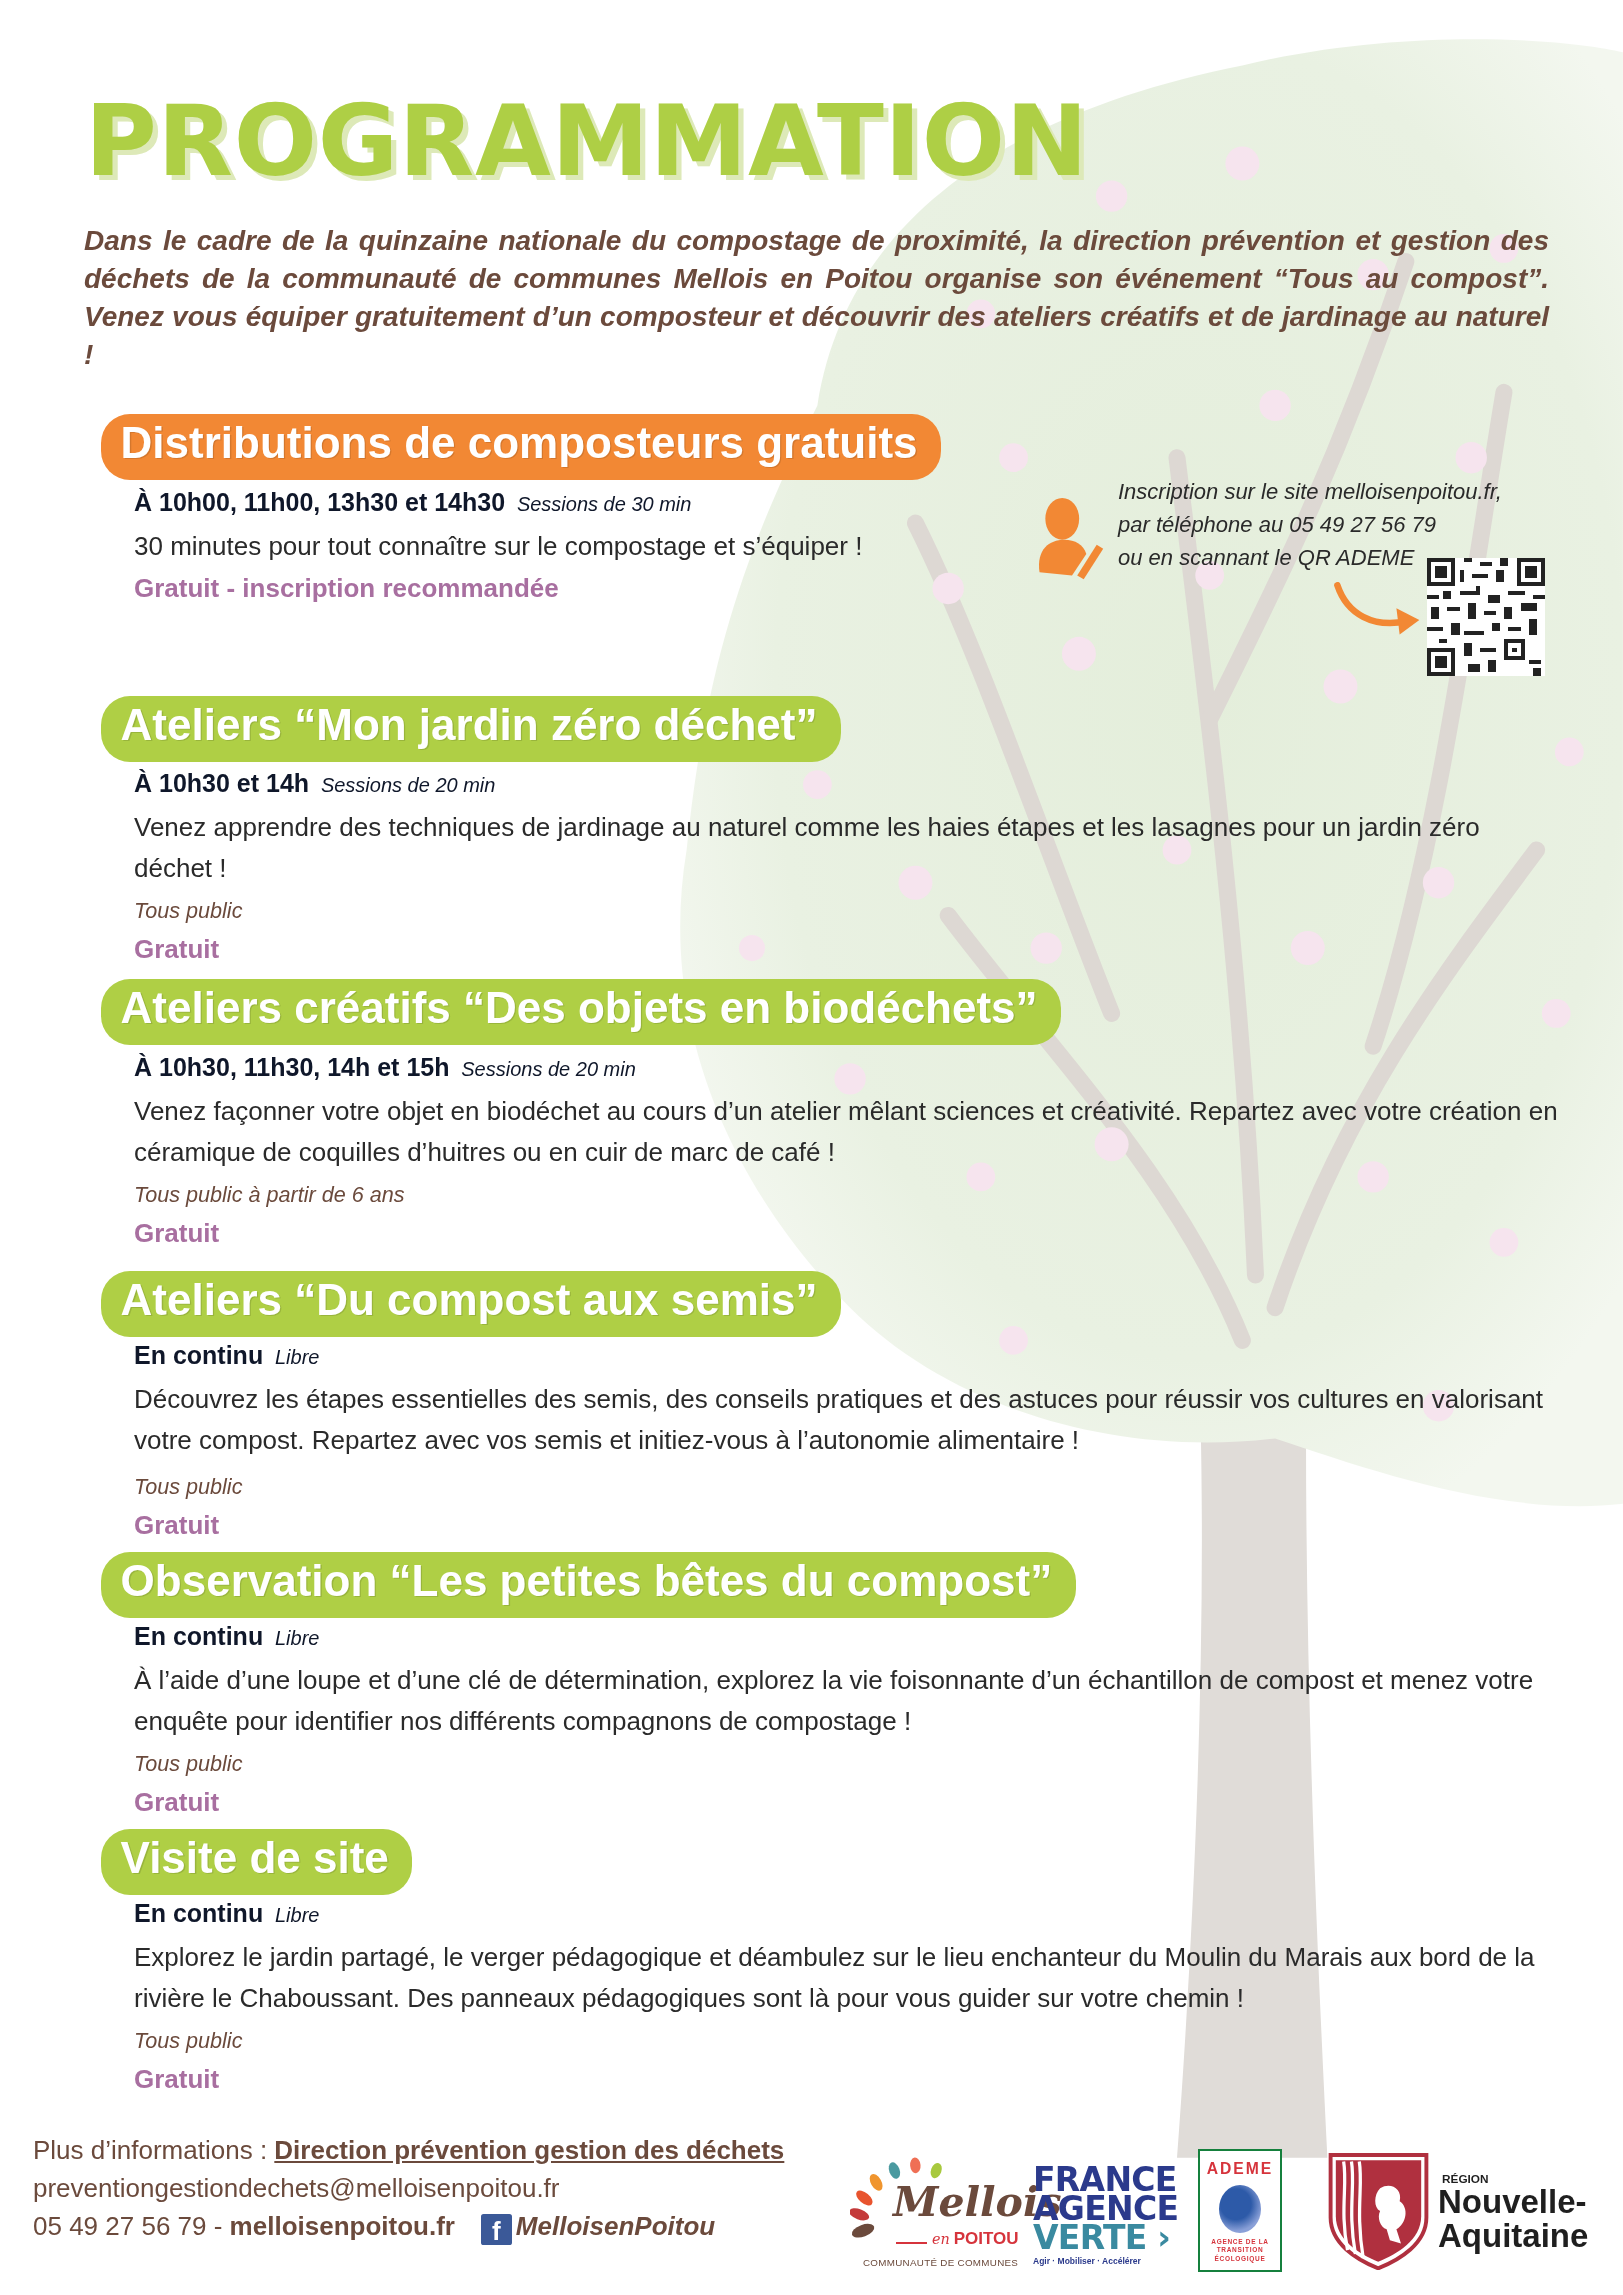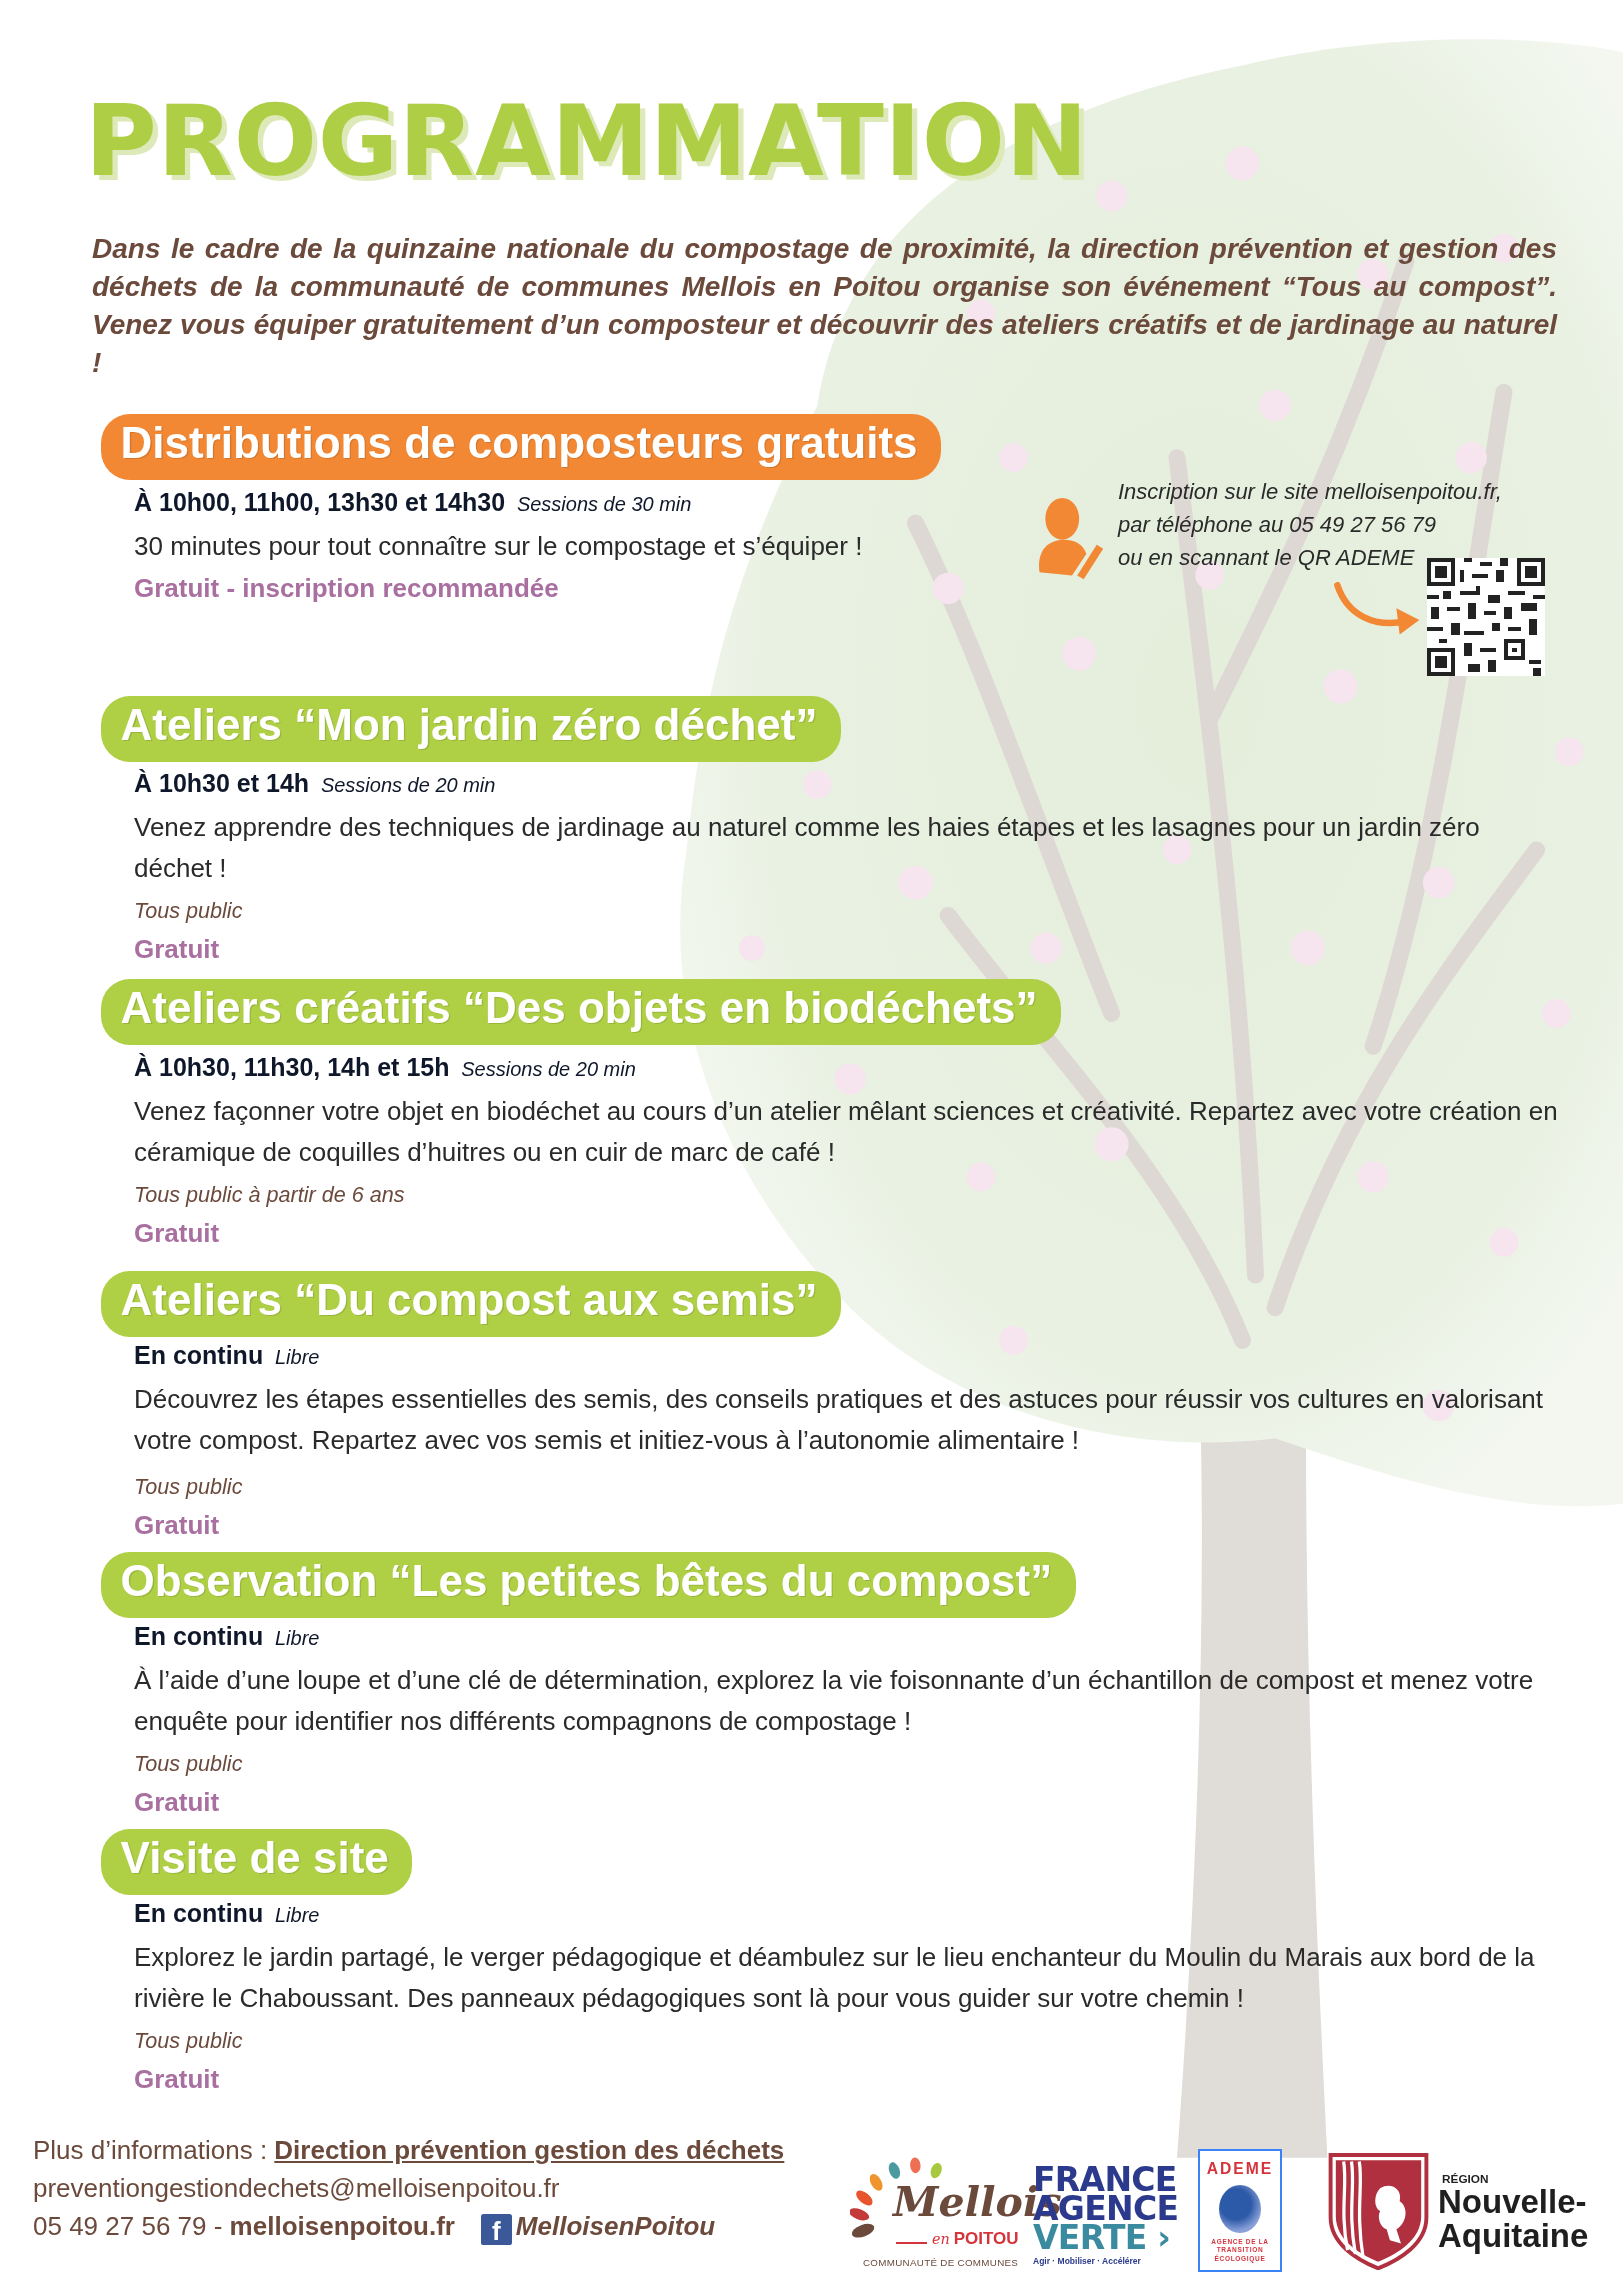--- a/index.html
+++ b/index.html
@@ -31,21 +31,21 @@
   .mellois { left: 850px; top: 2152px; width: 183px; height: 124px; }
   .mellois .name { position: absolute; left: 43px; top: 26px; font-family: "DejaVu Serif", serif; font-style: italic; font-weight: bold; font-size: 41px; color: #6b4a3c; }
   .mellois .poitou { position: absolute; left: 82px; top: 77px; font-size: 17px; font-weight: bold; color: #d6343c; }
   .mellois .poitou i { font-family: "DejaVu Serif", serif; font-weight: normal; margin-right: 3.9px; font-size: 14.4px; }
   .mellois .line { position: absolute; left: 46px; top: 90px; width: 31px; height: 2px; background: #d6343c; }
   .mellois .cc { position: absolute; left: 13px; top: 105px; font-size: 9.8px; color: #6b4a3c; letter-spacing: 0.3px; white-space: nowrap; }
   .fnv { left: 1033px; top: 2165px; width: 144px; height: 111px; }
   .fnv .t { font-family: "DejaVu Sans", sans-serif; font-weight: bold; font-size: 33px; line-height: 29px; color: #2b3a8c; letter-spacing: -0.7px; }
   .fnv .t.v { color: #3a8aa0; }
   .fnv .tag { font-size: 8.5px; font-weight: bold; color: #2b3a8c; margin-top: 3.9px; white-space: nowrap; }
-  .ademe { left: 1198px; top: 2149px; width: 84px; height: 123px; border: 2px solid #3b82f6; background: #fff; box-sizing: border-box; text-align: center; }
+  .ademe { left: 1198px; top: 2149px; width: 84px; height: 123px; border: 2px solid #15803d; background: #fff; box-sizing: border-box; text-align: center; }
   .ademe .n { color: #d6343c; font-weight: bold; font-size: 15.7px; letter-spacing: 2px; margin-top: 9.2px; }
   .ademe .globe { width: 42px; height: 48px; border-radius: 50%; background: radial-gradient(circle at 40% 40%, #2d5aa8 0 40%, #8aa0d8 70%); margin: 6.5px auto 5.2px; }
   .ademe .s { color: #d6343c; font-weight: bold; font-size: 6.5px; line-height: 8.5px; letter-spacing: 0.7px; }
   .region { left: 1328px; top: 2152px; width: 281px; height: 118px; }
   .region .shield { position: absolute; left: 0; top: 0; }
   .region .rg { position: absolute; left: 114px; top: 19.6px; font-size: 11.8px; font-weight: bold; color: #1f1f1f; }
   .region .na { position: absolute; left: 110px; top: 33px; font-size: 33px; font-weight: bold; color: #1f1f1f; line-height: 34px; }
 </style>
 </head>
 <body>
@@ -102,21 +102,21 @@
       <circle cx="1150" cy="1450" r="20"></circle>
     <circle cx="1950" cy="620" r="24"></circle>
       <circle cx="1550" cy="700" r="22"></circle>
       <circle cx="2250" cy="700" r="24"></circle>
   </g>
 </svg>
 
 <div class="page">
 
   <h1 class="title" style="margin:0">PROGRAMMATION</h1>
-  <p class="intro" style="margin:8px">Dans le cadre de la quinzaine nationale du compostage de proximité, la direction prévention et gestion des déchets de la communauté de communes Mellois en Poitou organise son événement “Tous au compost”. Venez vous équiper gratuitement d’un composteur et découvrir des ateliers créatifs et de jardinage au naturel !</p>
+  <p class="intro" style="margin:0">Dans le cadre de la quinzaine nationale du compostage de proximité, la direction prévention et gestion des déchets de la communauté de communes Mellois en Poitou organise son événement “Tous au compost”. Venez vous équiper gratuitement d’un composteur et découvrir des ateliers créatifs et de jardinage au naturel !</p>
 
   <div class="pill orange" style="top:414px">Distributions de composteurs gratuits</div>
   <div class="sec" style="top:481px; width:903px">
     <div class="times"><span>À 10h00, 11h00, 13h30 et 14h30</span><span class="dur">Sessions de 30 min</span></div>
     <div class="desc">30 minutes pour tout connaître sur le compostage et s’équiper !</div>
     <div class="price">Gratuit - inscription recommandée</div>
   </div>
 
   <div class="insc">
     <svg class="user-icon" width="78" height="88" viewBox="0 0 120 135">

